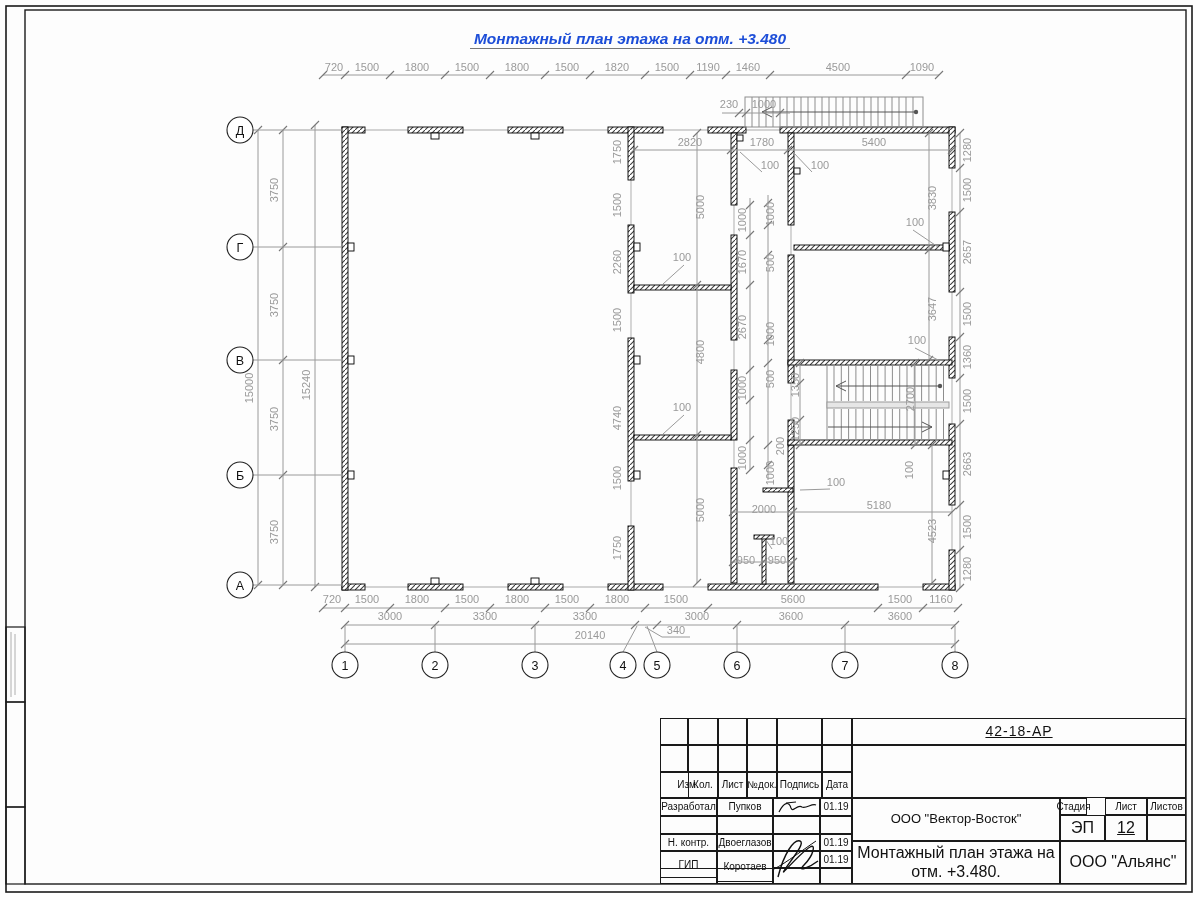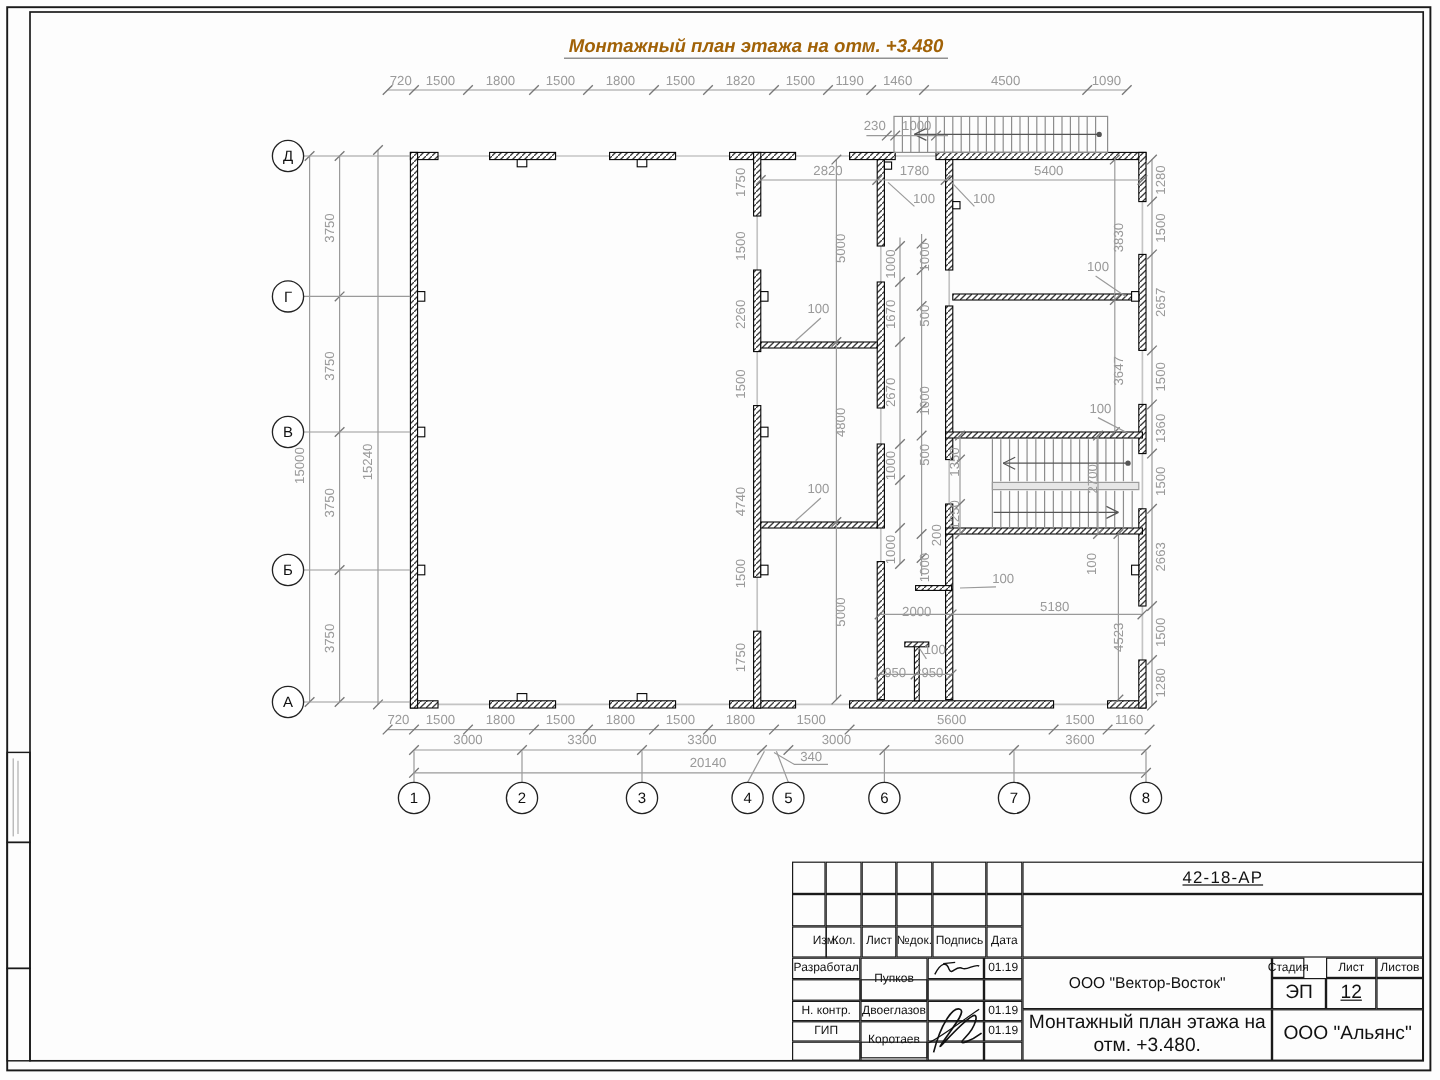--- a/index.html
+++ b/index.html
@@ -2,21 +2,21 @@
 <html><head>
 <meta charset="utf-8">
 <style>
   html,body{margin:0;padding:0;background:#e8e8e8;}
   #sheet{position:relative;width:1200px;height:900px;background:#fdfdfd;margin:0 auto;
          font-family:"Liberation Sans",sans-serif;overflow:hidden;}
   #plan-svg{position:absolute;left:0;top:0;}
   .dim{font-size:11px;fill:#9a9a9a;text-anchor:middle;font-family:"Liberation Sans",sans-serif;}
   .axis-label{font-size:12.5px;fill:#111;text-anchor:middle;font-family:"Liberation Sans",sans-serif;}
   #drawing-title{position:absolute;left:330px;top:30px;width:600px;text-align:center;
-    font-size:15.5px;font-style:italic;font-weight:bold;color:#a16207;}
+    font-size:15.5px;font-style:italic;font-weight:bold;color:#1d4ed8;}
   #drawing-title span{border-bottom:1.2px solid #777;padding:0 4px 1px 4px;}
   
   .tb-cell{position:absolute;border:1px solid #1a1a1a;box-sizing:border-box;
     display:flex;align-items:center;justify-content:center;text-align:center;
     font-size:11px;color:#111;line-height:1.15;background:transparent;}
   .tb-small{font-size:10px;}
   .tb-code{font-size:14px;letter-spacing:1px;}
   .tb-org{font-size:13px;}
   .tb-obj{font-size:11.5px;}
   .tb-doc{font-size:16px;}
@@ -485,32 +485,32 @@
       <div class="tb-cell" style="left: 747px; top: 745px; width: 30px; height: 27px;"></div>
       <div class="tb-cell" style="left: 777px; top: 745px; width: 45px; height: 27px;"></div>
       <div class="tb-cell" style="left: 822px; top: 745px; width: 30px; height: 27px;"></div>
       <div class="tb-cell tb-small" style="left: 660px; top: 772px; width: 28px; height: 26px; padding-left: 27px;">Изм.</div>
       <div class="tb-cell tb-small" style="left: 688px; top: 772px; width: 30px; height: 26px;">Кол.</div>
       <div class="tb-cell tb-small" style="left: 718px; top: 772px; width: 29px; height: 26px;">Лист</div>
       <div class="tb-cell tb-small" style="left: 747px; top: 772px; width: 30px; height: 26px;">№док.</div>
       <div class="tb-cell tb-small" style="left: 777px; top: 772px; width: 45px; height: 26px;">Подпись</div>
       <div class="tb-cell tb-small" style="left: 822px; top: 772px; width: 30px; height: 26px;">Дата</div>
       <div class="tb-cell tb-small" style="left: 660px; top: 798px; width: 57px; height: 18px;">Разработал</div>
-      <div class="tb-cell tb-small" style="left: 717px; top: 798px; width: 56px; height: 36px;">Пупков</div>
+      <div class="tb-cell tb-small" style="left: 717px; top: 798px; width: 56px; height: 18px;">Пупков</div>
       <div class="tb-cell tb-small" style="left: 773px; top: 798px; width: 47px; height: 18px;"></div>
       <div class="tb-cell tb-small" style="left: 820px; top: 798px; width: 32px; height: 18px;">01.19</div>
       <div class="tb-cell tb-small" style="left: 660px; top: 816px; width: 57px; height: 18px;"></div>
       <div class="tb-cell tb-small" style="left: 717px; top: 816px; width: 56px; height: 18px;"></div>
       <div class="tb-cell tb-small" style="left: 773px; top: 816px; width: 47px; height: 18px;"></div>
       <div class="tb-cell tb-small" style="left: 820px; top: 816px; width: 32px; height: 18px;"></div>
       <div class="tb-cell tb-small" style="left: 660px; top: 834px; width: 57px; height: 17px;">Н. контр.</div>
       <div class="tb-cell tb-small" style="left: 717px; top: 834px; width: 56px; height: 17px;">Двоеглазов</div>
       <div class="tb-cell tb-small" style="left: 773px; top: 834px; width: 47px; height: 17px;"></div>
       <div class="tb-cell tb-small" style="left: 820px; top: 834px; width: 32px; height: 17px;">01.19</div>
-      <div class="tb-cell tb-small" style="left: 660px; top: 851px; width: 57px; height: 17px;">ГИП</div>
+      <div class="tb-cell tb-small" style="left: 660px; top: 851px; width: 57px; height: 27px;">ГИП</div>
       <div class="tb-cell tb-small" style="left: 717px; top: 851px; width: 56px; height: 31px;">Коротаев</div>
       <div class="tb-cell tb-small" style="left: 773px; top: 851px; width: 47px; height: 17px;"></div>
       <div class="tb-cell tb-small" style="left: 820px; top: 851px; width: 32px; height: 17px;">01.19</div>
       <div class="tb-cell tb-small" style="left: 660px; top: 868px; width: 57px; height: 16px;"></div>
       <div class="tb-cell tb-small" style="left: 717px; top: 868px; width: 56px; height: 16px;"></div>
       <div class="tb-cell tb-small" style="left: 773px; top: 868px; width: 47px; height: 16px;"></div>
       <div class="tb-cell tb-small" style="left: 820px; top: 868px; width: 32px; height: 16px;"></div>
       <div class="tb-cell tb-code" style="left: 852px; top: 718px; width: 334px; height: 27px; text-decoration: underline;">42-18-АР</div>
       <div class="tb-cell tb-obj" style="left: 852px; top: 745px; width: 334px; height: 53px;">
         <div>

